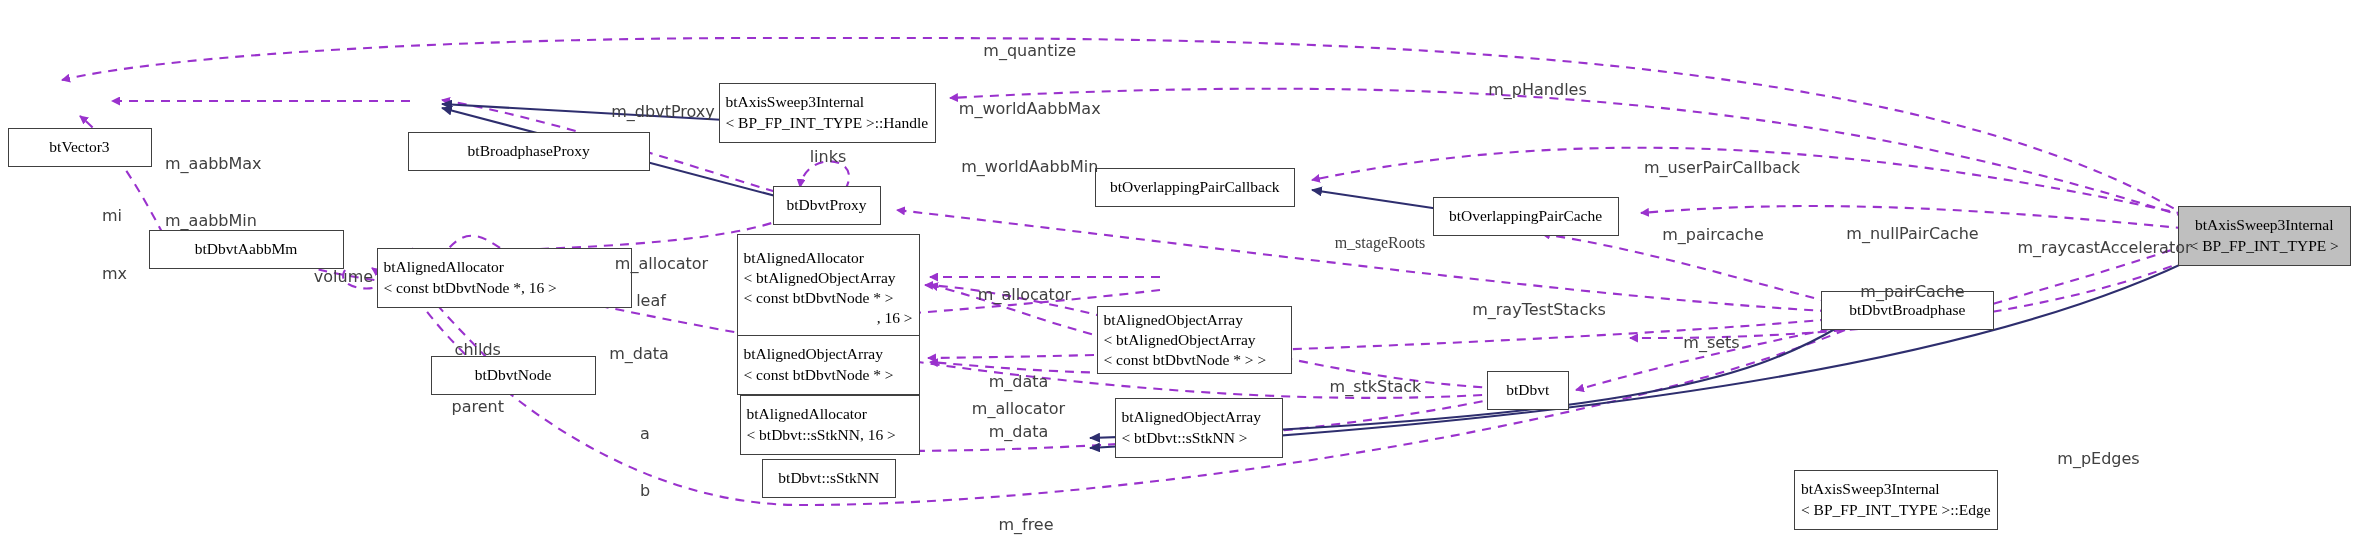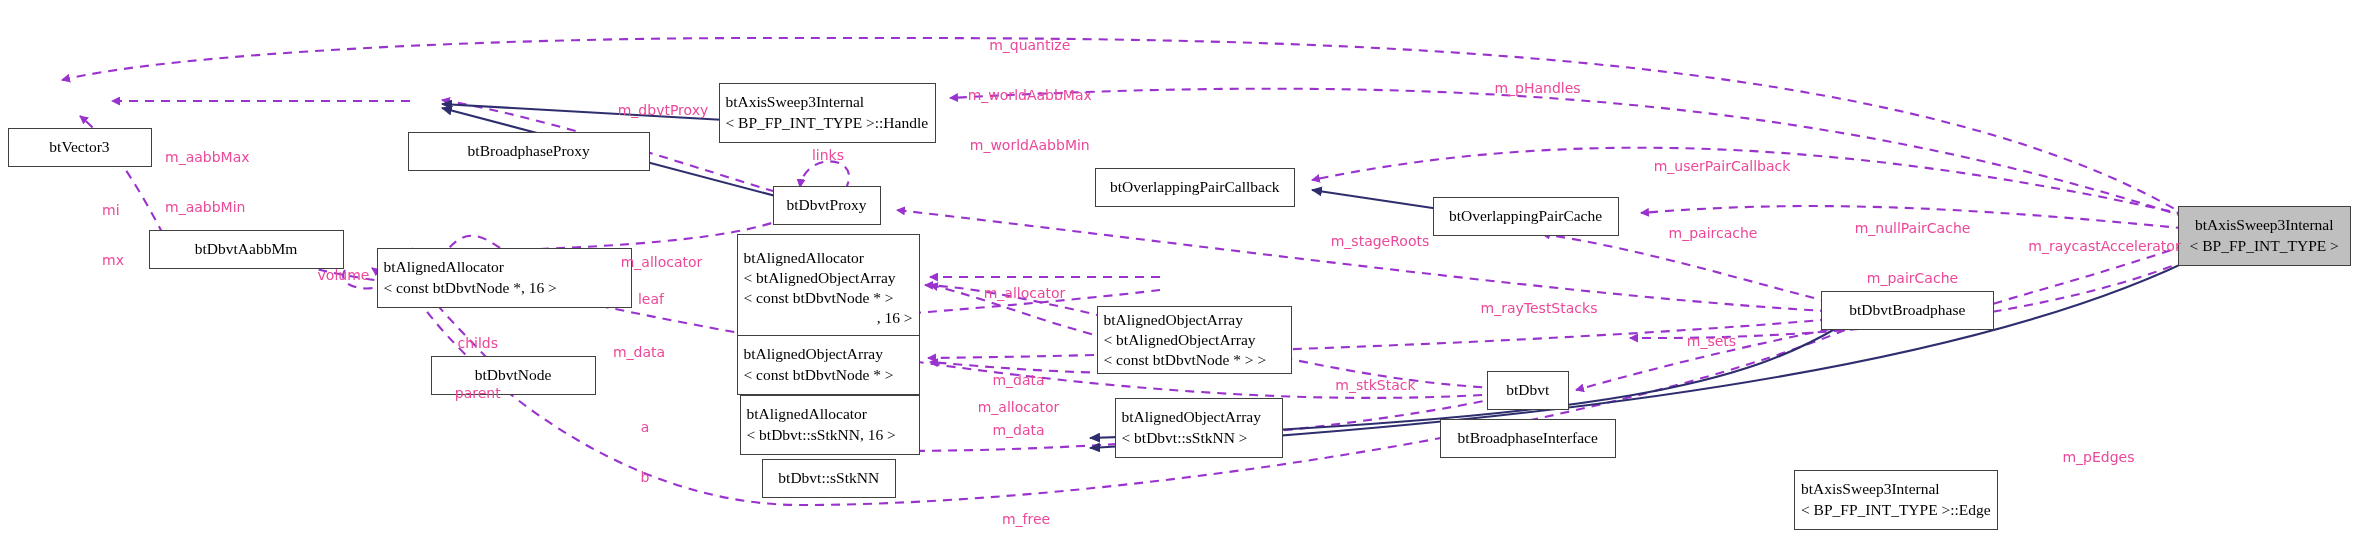--- a/index.html
+++ b/index.html
@@ -47,23 +47,23 @@
   .node .ln {
     display: block;
     width: 100%;
     font-family: Liberation Serif, serif;
   }
   .node.lefty .ln {
     text-align: left;
   }
   .edge-label {
     position: absolute;
-    font-size: 14px;
+    font-size: 16px;
     line-height: 1.22;
-    color: #ec4899;
+    color: #404040;
     white-space: pre;
     text-align: center;
     z-index: 6;
     background: transparent;
   }
   .edge-label.multi {
     line-height: 1.20;
   }
 </style>
 </head>
@@ -224,23 +224,20 @@
   </div>
 
   <div class="node" style="left: 1486.5px; top: 370.5px; width: 82.5px; height: 39px;">
     <span class="ln">btDbvt</span>
   </div>
 
   <div class="node" style="left: 1821px; top: 291px; width: 172.5px; height: 39px;">
     <span class="ln">btDbvtBroadphase</span>
   </div>
 
-  <div class="node" style="left: 1440px; top: 418.5px; width: 175.5px; height: 39px;">
-    <span class="ln">btBroadphaseInterface</span>
-  </div>
 
   <div class="node highlight" style="left: 2178px; top: 205.5px; width: 172.5px; height: 60px;">
     <span class="ln">btAxisSweep3Internal</span>
     <span class="ln">&lt; BP_FP_INT_TYPE &gt;</span>
   </div>
 
   <div class="node lefty" style="left: 1794px; top: 469.5px; width: 204px; height: 60px;">
     <span class="ln">btAxisSweep3Internal</span>
     <span class="ln">&lt; BP_FP_INT_TYPE &gt;::Edge</span>
   </div>
@@ -267,21 +264,21 @@
   <div class="edge-label" style="left: 1632px; top: 157.5px; width: 180px;">m_userPairCallback</div>
 
   <div class="edge-label multi" style="left: 1830px; top: 186px; width: 165px;">
     <div>m_nullPairCache</div>
     <div>m_pairCache</div>
   </div>
 
   <div class="edge-label" style="left: 1651.5px; top: 225px; width: 123px;">m_paircache</div>
   <div class="edge-label" style="left: 604.5px; top: 253.5px; width: 114px;">m_allocator</div>
   <div class="edge-label" style="left: 304.5px; top: 267px; width: 78px;">volume</div>
-  <div class="edge-label" style="left: 1312.5px; top: 232.5px; width: 135px;">m_stageRoots</div>
+  <div class="edge-label" style="left: 1312.5px; top: 232.5px; width: 135px; font-family: Liberation Serif, serif;">m_stageRoots</div>
   <div class="edge-label" style="left: 2007px; top: 238px; width: 195px;">m_raycastAccelerator</div>
   <div class="edge-label" style="left: 628.5px; top: 291px; width: 45px;">leaf</div>
 
   <div class="edge-label multi" style="left: 436.5px; top: 301.5px; width: 82.5px;">
     <div>childs</div>
     <div>parent</div>
   </div>
 
   <div class="edge-label" style="left: 967.5px; top: 285px; width: 114px;">m_allocator</div>
   <div class="edge-label" style="left: 1464px; top: 300px; width: 150px;">m_rayTestStacks</div>

